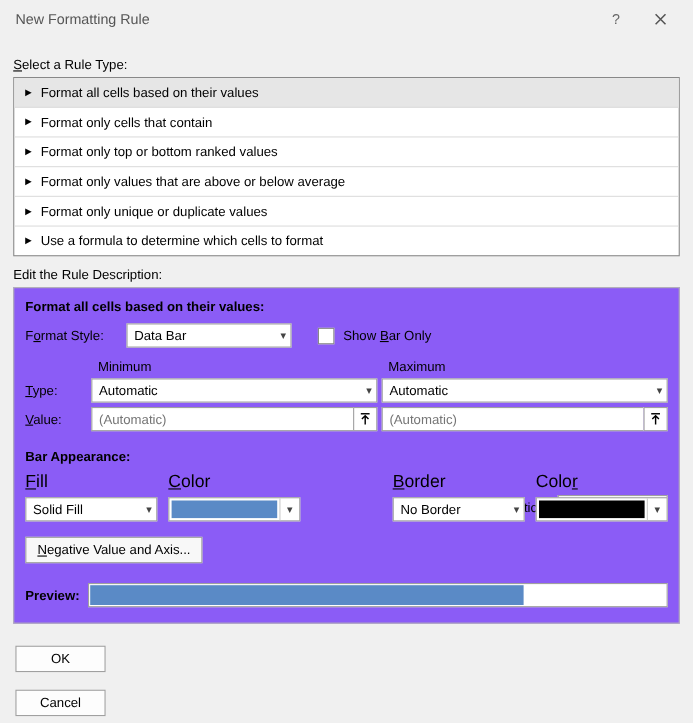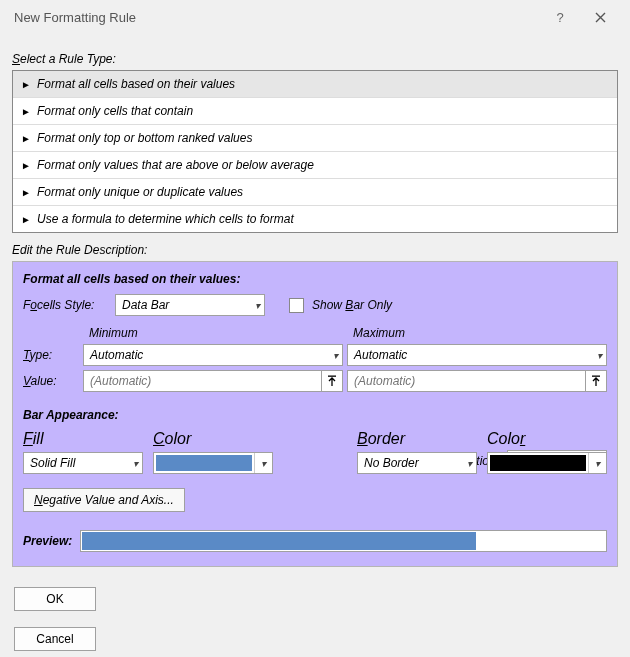--- a/index.html
+++ b/index.html
@@ -23,21 +23,20 @@
     font-size: 13px;
   }
   .titlebar .title { flex: 1; }
   .titlebar .tb-btn {
     width: 40px; height: 30px;
     display: flex; align-items: center; justify-content: center;
     color: #666;
   }
   .content {
     padding: 8px 12px 10px 12px;
-    font-style: italic;
   }
   .section-label {
     margin: 10px 0 4px 0;
     font-size: 12px;
   }
   .underline { text-decoration: underline; }
   .rule-list {
     border: 1px solid #888;
     background: #fff;
   }
@@ -52,21 +51,21 @@
   .rule-item:last-child { border-bottom: none; }
   .rule-item.selected { background: #e6e6e6; }
   .arrow-glyph {
     font-size: 10px;
     color: #000;
     display:inline-block;
     width:10px;
   }
   .desc-box {
     border: 1px solid #b5b5b5;
-    background: #c4b5fd;
+    background: #8b5cf6;
     padding: 10px 10px 14px 10px;
     margin-top: 4px;
   }
   .bold { font-weight: 600; }
   .row {
     display: flex;
     align-items: center;
     gap: 8px;
     margin-top: 8px;
   }
@@ -235,21 +234,21 @@
 
   <div class="section-label">Edit the Rule Description:</div>
 
   <div class="desc-box">
     <div class="bold">Format all cells based on their values:</div>
 
     <div class="row">
       <span class="label-col" style="width:84px">
         <span>F</span>
           <span class="underline">o</span>
-          <span>cells Style:</span>
+          <span>rmat Style:</span>
       </span>
       <div class="combo" style="width:150px">
         <span>Data Bar</span>
         <span class="chev">▾</span>
       </div>
       <span style="width:8px"></span>
       <span class="checkbox"></span>
       <span>
         <span>Show </span><span class="underline">B</span><span>ar Only</span>
       </span>

